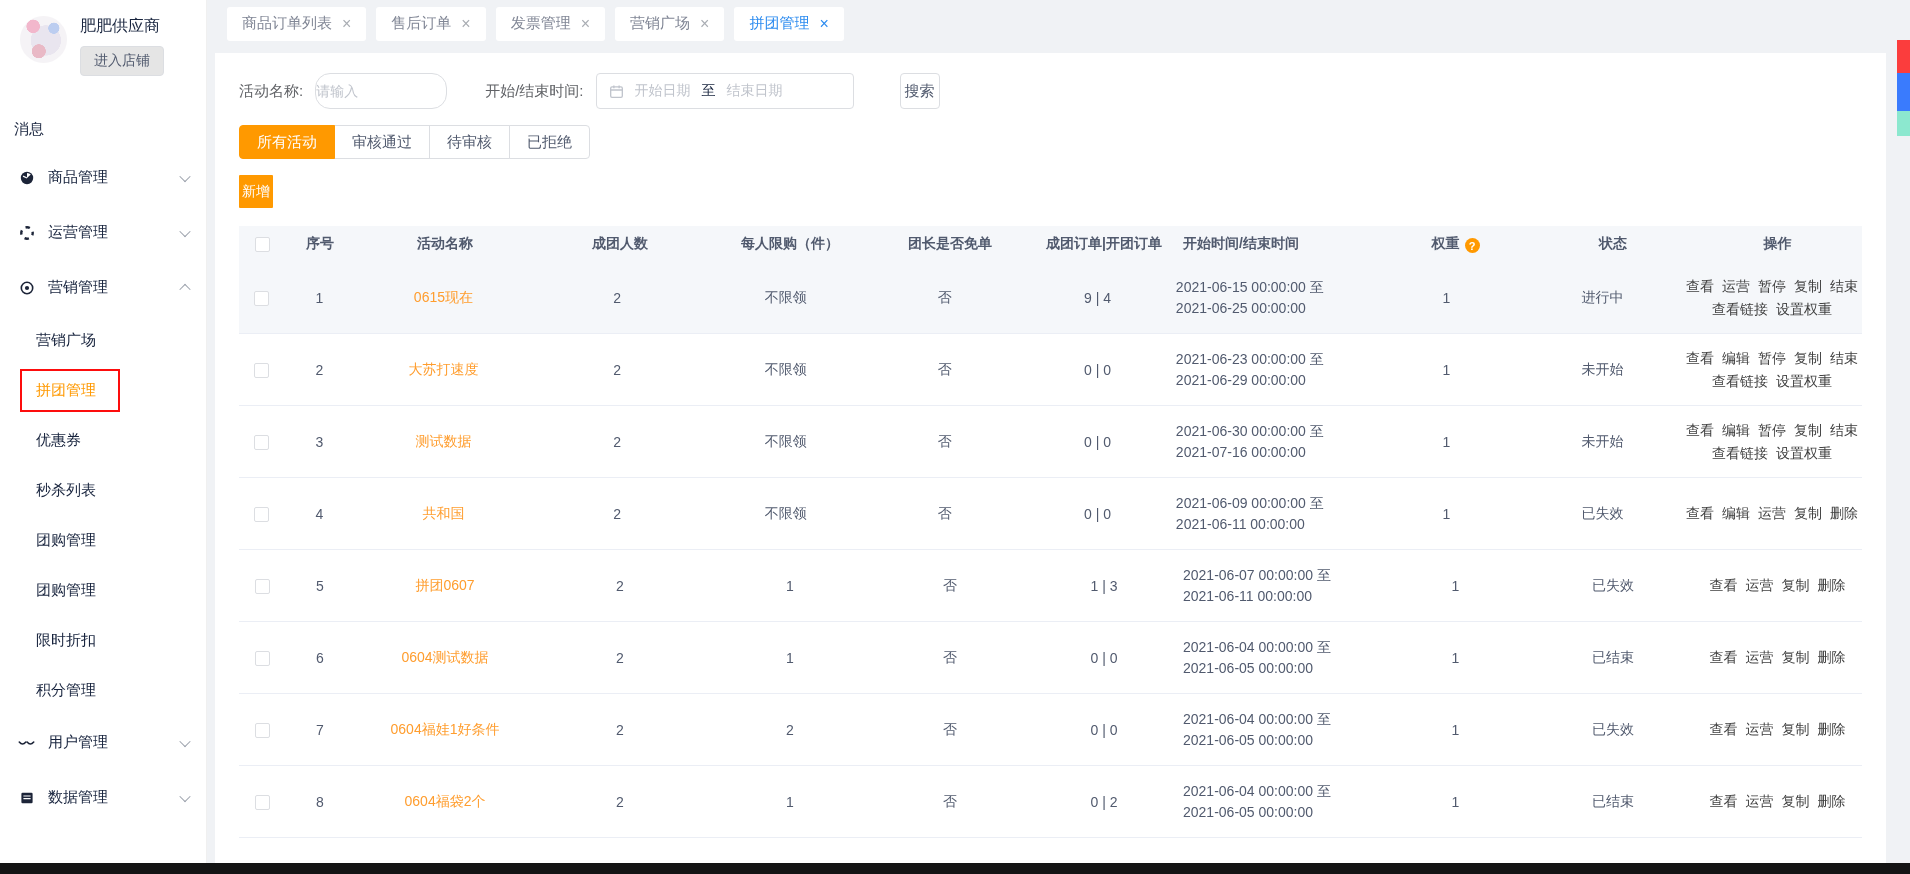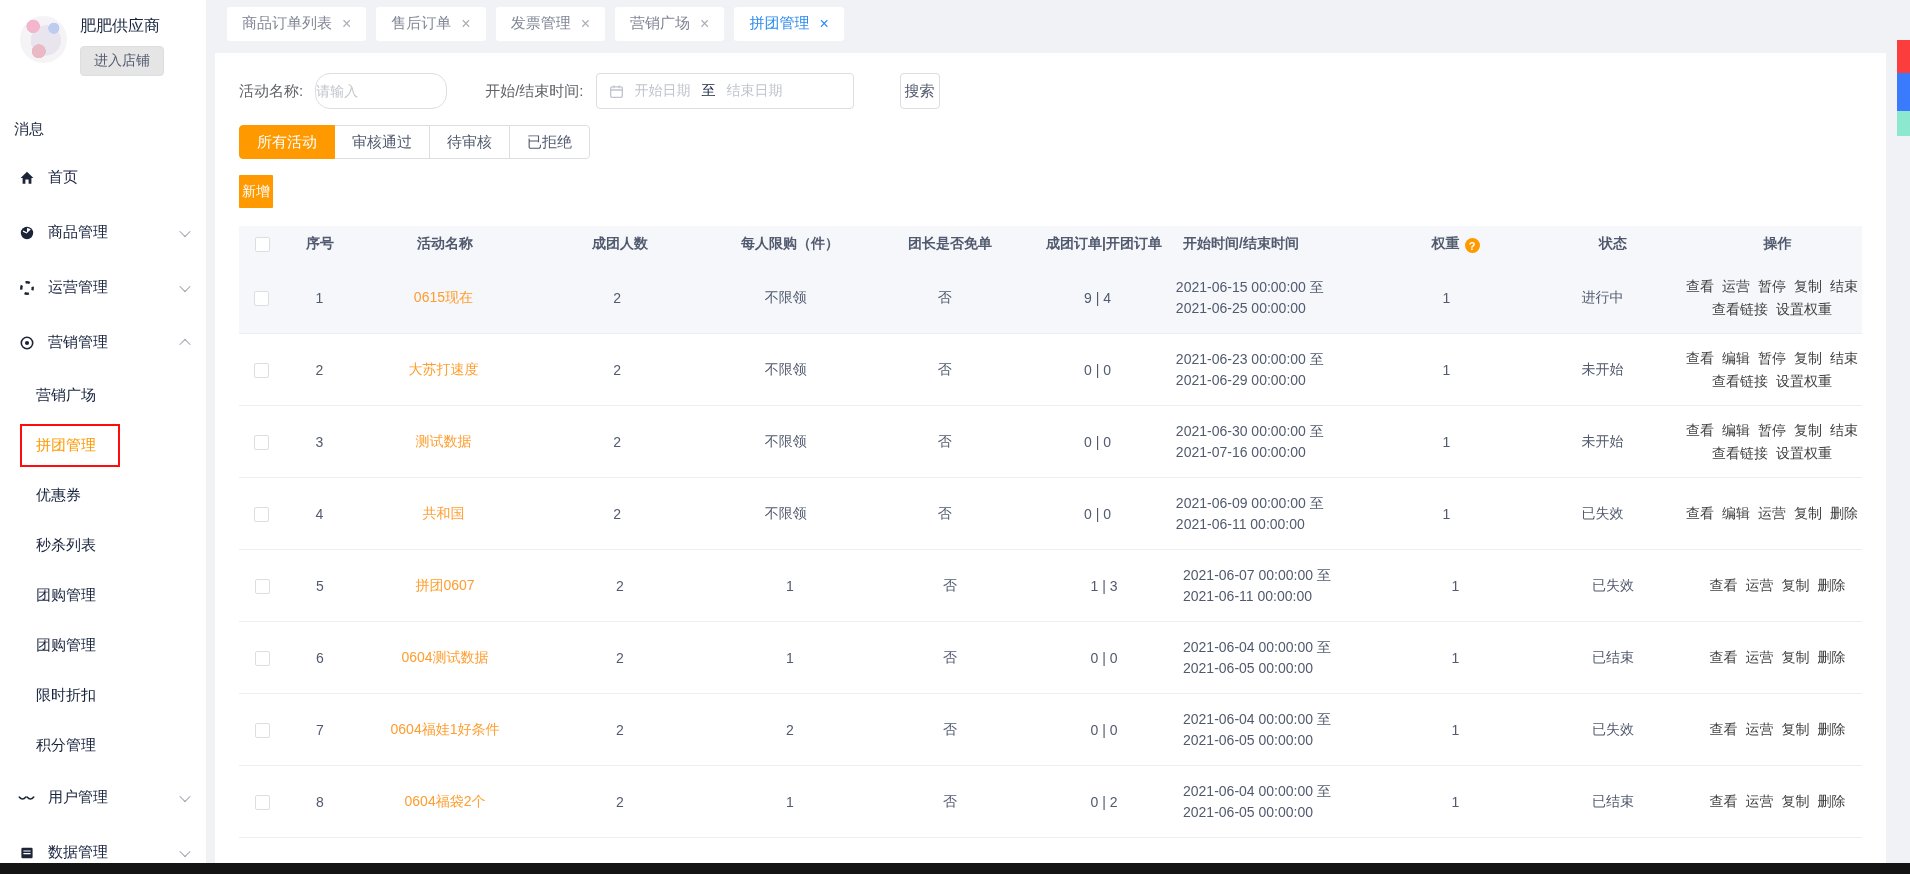--- a/index.html
+++ b/index.html
@@ -92,28 +92,20 @@
       <div class="profile-info">
         <div class="supplier">肥肥供应商</div>
         <button class="enter-shop">进入店铺</button>
       </div>
     </div>
     <div class="msg">消息</div>
     <nav>
         <div class="menu-item">
           <span class="mi-icon">
             <svg viewBox="0 0 16 16" width="16" height="16">
-              <path d="M8 1.8 14.4 8h-2v5.8H9.6V9.6H6.4v4.2H3.6V8h-2z" fill="#1c2438"></path>
-            </svg>
-          </span>
-          <span class="mi-label">首页</span>
-        </div>
-        <div class="menu-item">
-          <span class="mi-icon">
-            <svg viewBox="0 0 16 16" width="16" height="16">
               <circle cx="8" cy="8" r="6.2" fill="#1c2438"></circle>
               <path d="M8 8 11.8 4.6A5.1 5.1 0 0 0 8 2.9z" fill="#fff"></path>
               <path d="M8 8 4 6.2" stroke="#fff" stroke-width="1.3"></path>
             </svg>
           </span>
           <span class="mi-label">商品管理</span>
           <span class="chev "></span>
         </div>
         <div class="menu-item">
           <span class="mi-icon">

